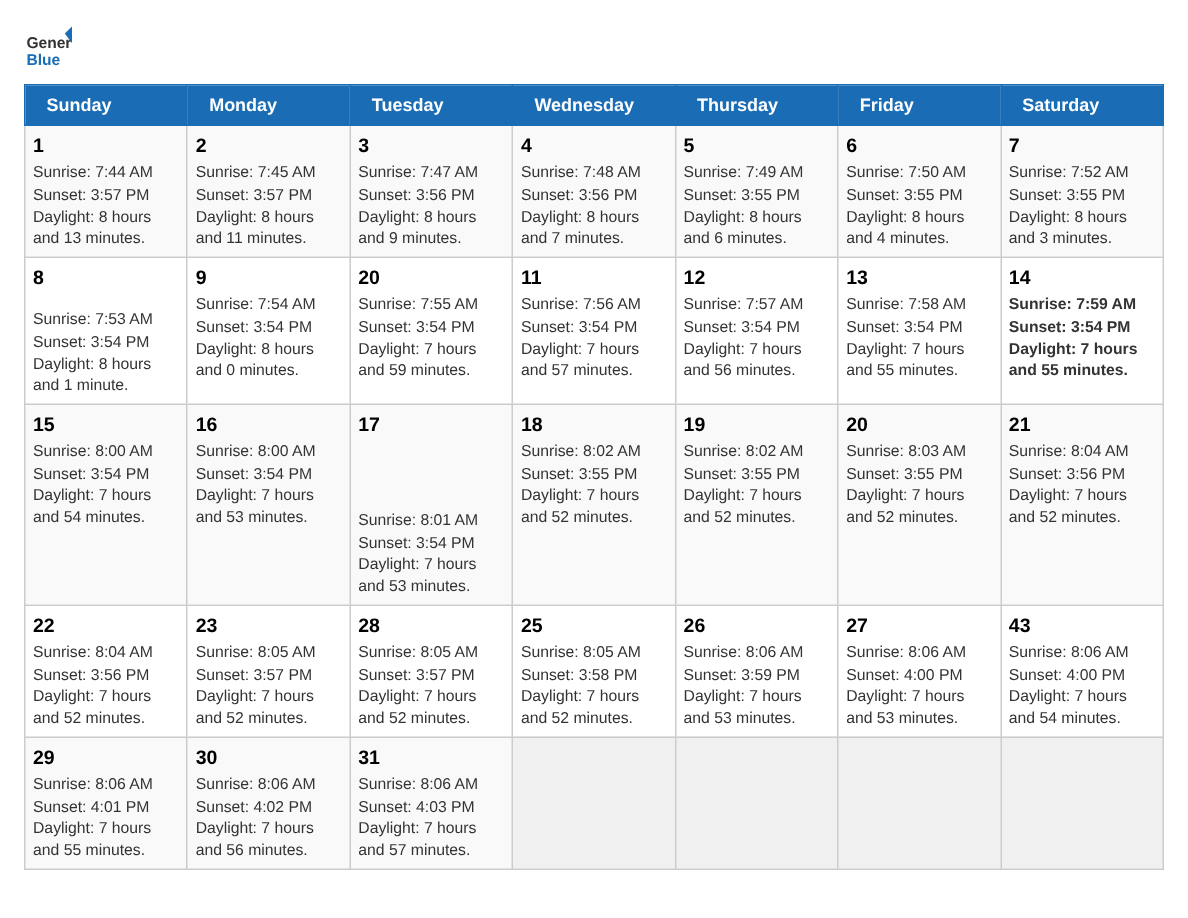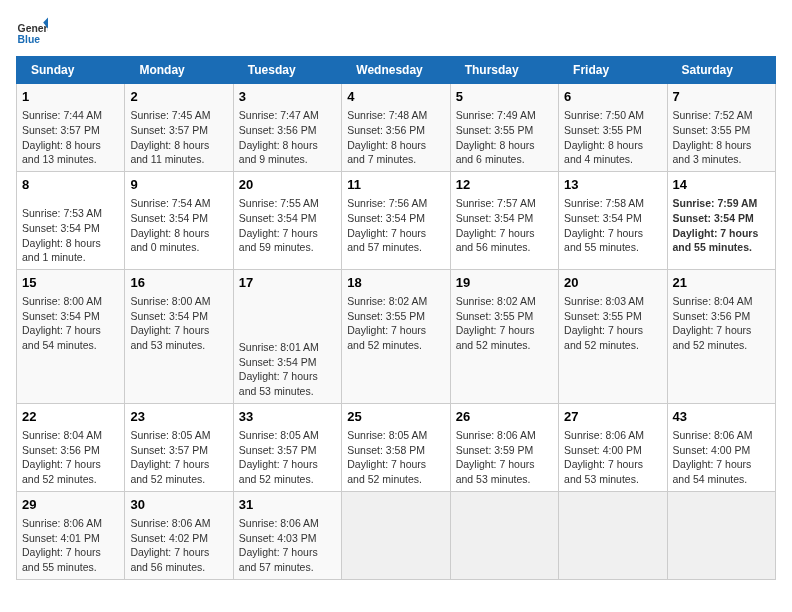--- a/index.html
+++ b/index.html
@@ -272,21 +272,21 @@
 and 52 minutes.</div>
         </td>
         <td>
           <span class="day-num">23</span>
           <div class="day-info" style="white-space: pre-line;">Sunrise: 8:05 AM
 Sunset: 3:57 PM
 Daylight: 7 hours
 and 52 minutes.</div>
         </td>
         <td>
-          <span class="day-num">33</span>
+          <span class="day-num">28</span>
           <div class="day-info" style="white-space: pre-line;">Sunrise: 8:05 AM
 Sunset: 3:57 PM
 Daylight: 7 hours
 and 52 minutes.</div>
         </td>
         <td>
           <span class="day-num">25</span>
           <div class="day-info" style="white-space: pre-line;">Sunrise: 8:05 AM
 Sunset: 3:58 PM
 Daylight: 7 hours

